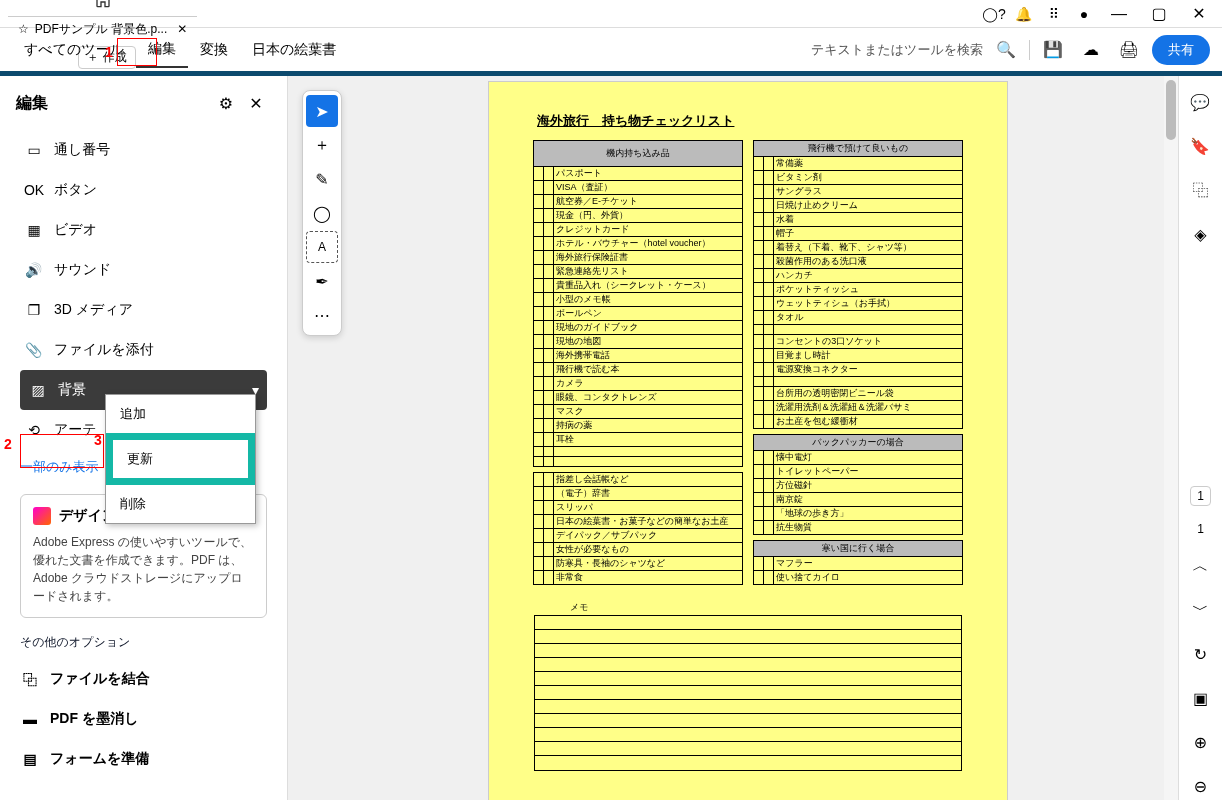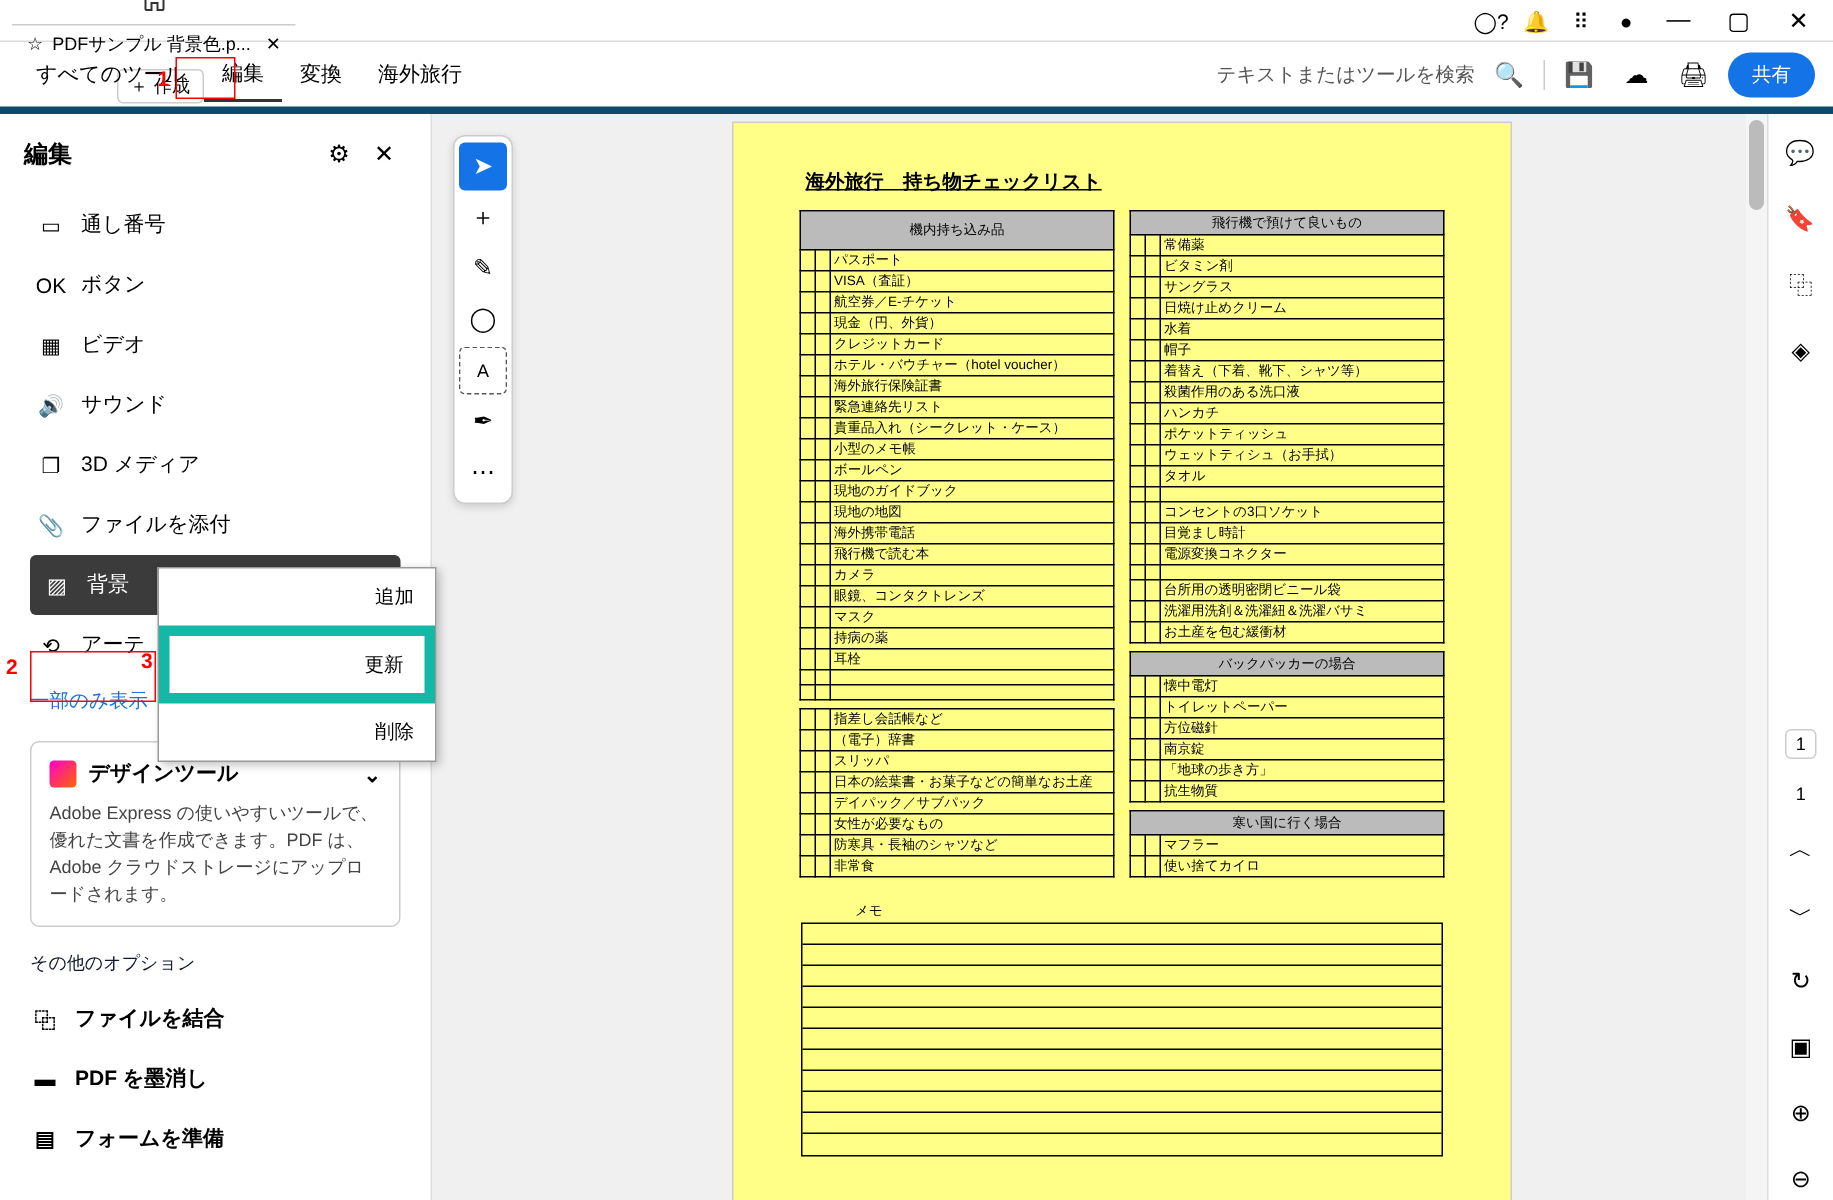--- a/index.html
+++ b/index.html
@@ -42,21 +42,21 @@
 .callout-2 { position:absolute; left:4px; top:360px; color:red; font-weight:bold; font-size:14px; z-index:5; }
 .bg-red-box { position:absolute; left:20px; top:358px; width:84px; height:34px; border:1px solid red; z-index:5; }
 .link-text { color:#1473e6; font-size:13px; padding:8px 0; cursor:pointer; }
 .design-box { border:1px solid #ccc; border-radius:6px; padding:12px; margin-top:10px; }
 .design-title { display:flex; align-items:center; gap:8px; font-weight:600; font-size:14px; margin-bottom:8px; }
 .design-desc { font-size:12px; color:#444; line-height:1.5; }
 .other-opts { font-size:12px; color:#0f172a; margin:16px 0 8px 0; }
 .opt-item { display:flex; align-items:center; gap:10px; padding:10px 0; font-size:14px; cursor:pointer; font-weight:600; }
 
 
-.ctx-menu { position:absolute; left:105px; top:378px; width:186px; background:#fff; border:1px solid #999; box-shadow:2px 2px 6px rgba(0,0,0,0.25); z-index:10;text-align:right; }
+.ctx-menu { position:absolute; left:105px; top:394px; width:151px; background:#fff; border:1px solid #999; box-shadow:2px 2px 6px rgba(0,0,0,0.25); z-index:10; }
 .ctx-item { padding:10px 14px; font-size:13px; cursor:pointer; }
 .ctx-item.hl { border:7px solid #14b8a6; }
 .callout-3 { position:absolute; left:94px; top:432px; color:red; font-weight:bold; font-size:14px; z-index:11; }
 
 
 .vtools { position:absolute; left:302px; top:90px; width:40px; background:#fff; border:1px solid #ccc; border-radius:8px; box-shadow:0 2px 6px rgba(0,0,0,0.15); display:flex; flex-direction:column; align-items:center; padding:4px; gap:2px; z-index:3; }
 .vtool-btn { width:32px; height:32px; display:flex; align-items:center; justify-content:center; cursor:pointer; border-radius:4px; font-size:16px; }
 .vtool-btn.active { background:#1473e6; color:#fff; }
 
 
@@ -126,21 +126,21 @@
     <div class="win-btn">—</div>
     <div class="win-btn">▢</div>
     <div class="win-btn">✕</div>
   </div>
 </div>
 
 <div class="toolbar">
   <div class="toolbar-item">すべてのツール</div>
   <div class="toolbar-item active">編集</div>
   <div class="toolbar-item">変換</div>
-  <div class="toolbar-item">海外旅行</div>
+  <div class="toolbar-item">日本の絵葉書</div>
   <div class="toolbar-right">
     <span class="search-text">テキストまたはツールを検索</span>
     <div class="tb-icon">🔍</div>
     <div style="width:1px;height:20px;background:#ccc;"></div>
     <div class="tb-icon">💾</div>
     <div class="tb-icon">☁</div>
     <div class="tb-icon">🖨</div>
     <div class="share-btn">共有</div>
   </div>
 </div>

